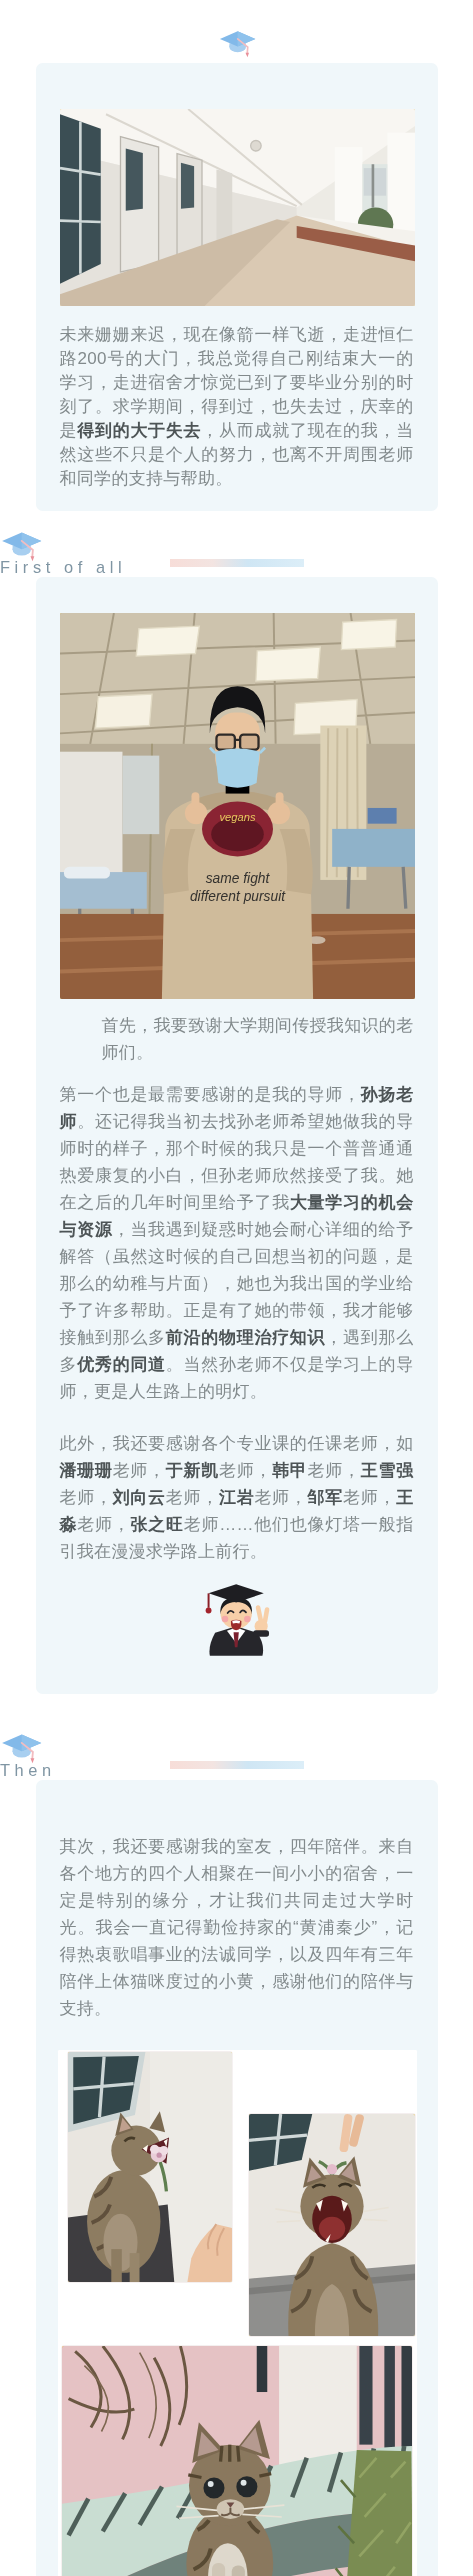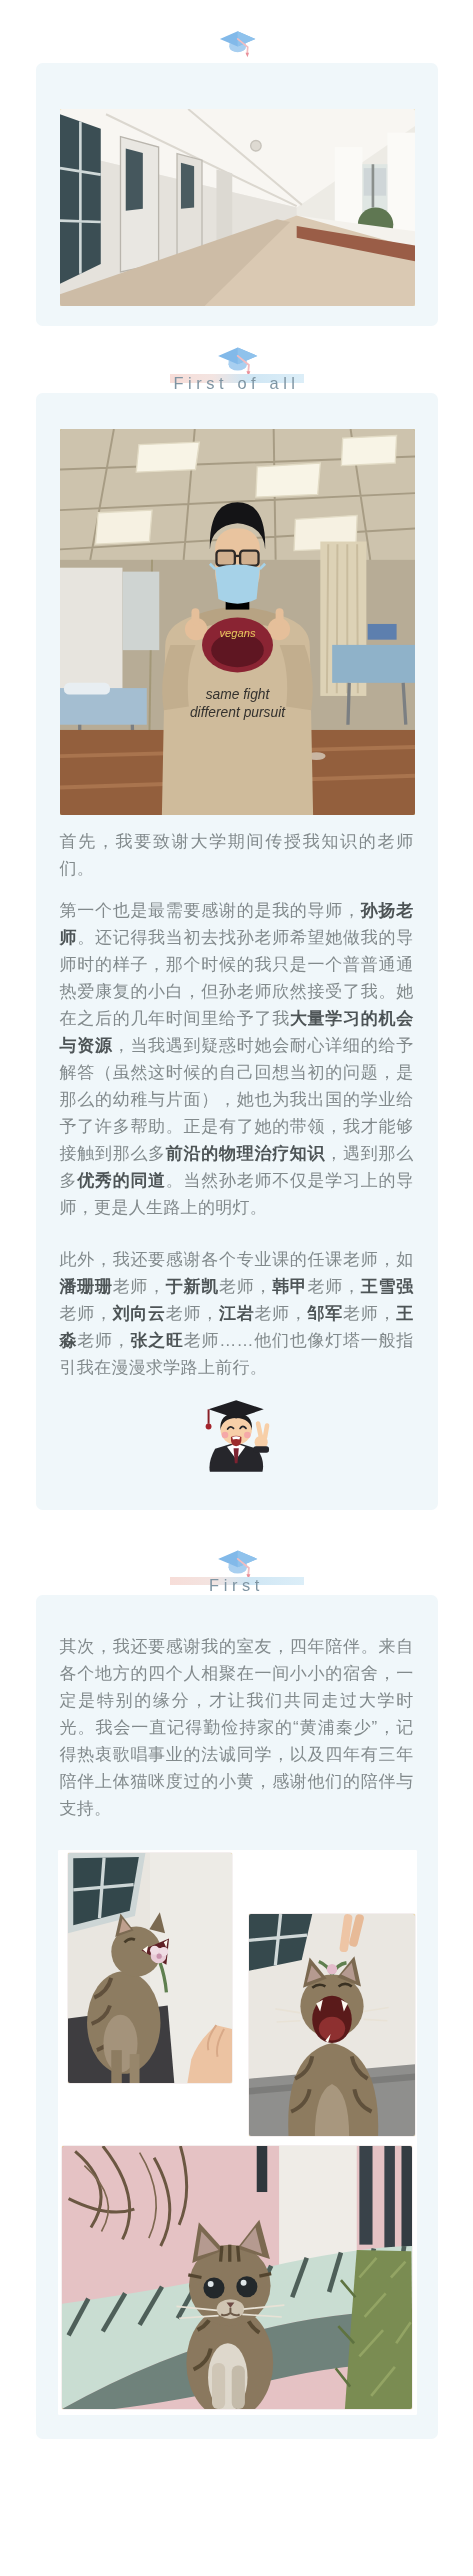--- a/index.html
+++ b/index.html
@@ -28,26 +28,26 @@
   .photo-corridor{width:355px;height:197px;}
   .photo-person{width:355px;height:386px;}
 
   .para{
     color:#828a8c;font-size:17px;line-height:24px;margin:0;
     text-align:justify;letter-spacing:0.3px;
   }
   .card2 .para,.card3 .para{line-height:27px;}
   .para .b{font-weight:bold;color:#4d5456;}
   .card1 .para{margin-top:16.4px;}
-  .p-first{margin-top:13px;}
+  .p-first{margin-top:13px;margin-left:42px;}
   .p-mid{margin-top:15px;}
   .p-late{margin-top:25px;}
 
   
-  .section-header{position:relative;text-align:center;}
+  .section-header{position:relative;text-align:left;}
   .sh1{margin-top:20px;}
   .sh2{margin-top:39px;}
   .section-header .cap{width:42px;height:31px;display:inline-block;}
   .header-band{
     position:absolute;left:50%;transform:translateX(-50%);
     top:28px;width:134px;height:8.5px;
     background:linear-gradient(90deg,#f7ddd8 0%,#f3e4e1 32%,#cfe6f4 58%,#dceef8 100%);
   }
   .header-text{
     position:relative;margin-top:-5.3px;
@@ -112,20 +112,21 @@
         <rect x="460" y="84" width="38" height="126" fill="#dfe6e3"></rect>
         <rect x="462" y="90" width="34" height="42" fill="#cfd6d8"></rect>
         <line x1="476" y1="84" x2="476" y2="150" stroke="#8a8f8c" stroke-width="4"></line>
         <ellipse cx="480" cy="176" rx="27" ry="26" fill="#5f7752"></ellipse>
         <polygon points="360,162 540,186 540,212 360,180" fill="#f4f2ed"></polygon>
         <polygon points="0,300 360,162 540,212 540,300" fill="#dac9b3"></polygon>
         <polygon points="360,178 540,208 540,232 360,196" fill="#9a5d47"></polygon>
         <polygon points="0,300 220,300 350,172 330,168 0,282" fill="#cdbca6"></polygon>
       </svg>
     </div>
+    <p class="para"><span>未来姗姗来迟，现在像箭一样飞逝，走进恒仁路200号的大门，我总觉得自己刚结束大一的学习，走进宿舍才惊觉已到了要毕业分别的时刻了。求学期间，得到过，也失去过，庆幸的是</span><span class="b">得到的大于失去</span><span>，从而成就了现在的我，当然这些不只是个人的努力，也离不开周围老师和同学的支持与帮助。</span></p>
   </section>
 
   <div class="section-header sh1">
     <span class="cap">
       <svg viewBox="0 0 60 44" width="42" height="31">
           <use href="#grad-cap"></use>
         </svg>
     </span>
     <div class="header-band"></div>
     <div class="header-text">First of all</div>
@@ -212,25 +213,25 @@
     </div>
   </section>
 
   <div class="section-header sh2">
     <span class="cap">
       <svg viewBox="0 0 60 44" width="42" height="31">
           <use href="#grad-cap"></use>
         </svg>
     </span>
     <div class="header-band"></div>
-    <div class="header-text">First</div>
+    <div class="header-text">Then</div>
   </div>
 
   <section class="card card3">
-    <p class="para" style="margin:0 2px;"><span>其次，我还要感谢我的室友，四年陪伴。来自各个地方的四个人相聚在一间小小的宿舍，一定是特别的缘分，才让我们共同走过大学时光。我会一直记得勤俭持家的“黄浦秦少”，记得热衷歌唱事业的法诚同学，以及四年有三年陪伴上体猫咪度过的小黄，感谢他们的陪伴与支持。</span></p>
+    <p class="para" style="margin:15px 2px;"><span>其次，我还要感谢我的室友，四年陪伴。来自各个地方的四个人相聚在一间小小的宿舍，一定是特别的缘分，才让我们共同走过大学时光。我会一直记得勤俭持家的“黄浦秦少”，记得热衷歌唱事业的法诚同学，以及四年有三年陪伴上体猫咪度过的小黄，感谢他们的陪伴与支持。</span></p>
 
     <div class="collage">
       <div class="photo ph-left">
         <svg viewBox="0 0 250 350" preserveAspectRatio="none">
           <rect width="250" height="350" fill="#e9e6e0"></rect>
           <rect x="125" width="125" height="350" fill="#edebe6"></rect>
           <polygon points="0,0 118,0 102,96 0,122" fill="#cdd6d6"></polygon>
           <polygon points="8,8 108,6 94,88 8,110" fill="#33474b"></polygon>
           <path d="M55 7 L48 99 M8 56 L100 48" stroke="#cdd6d6" stroke-width="5"></path>
           <polygon points="0,252 152,232 162,350 0,350" fill="#3e3d40"></polygon>

